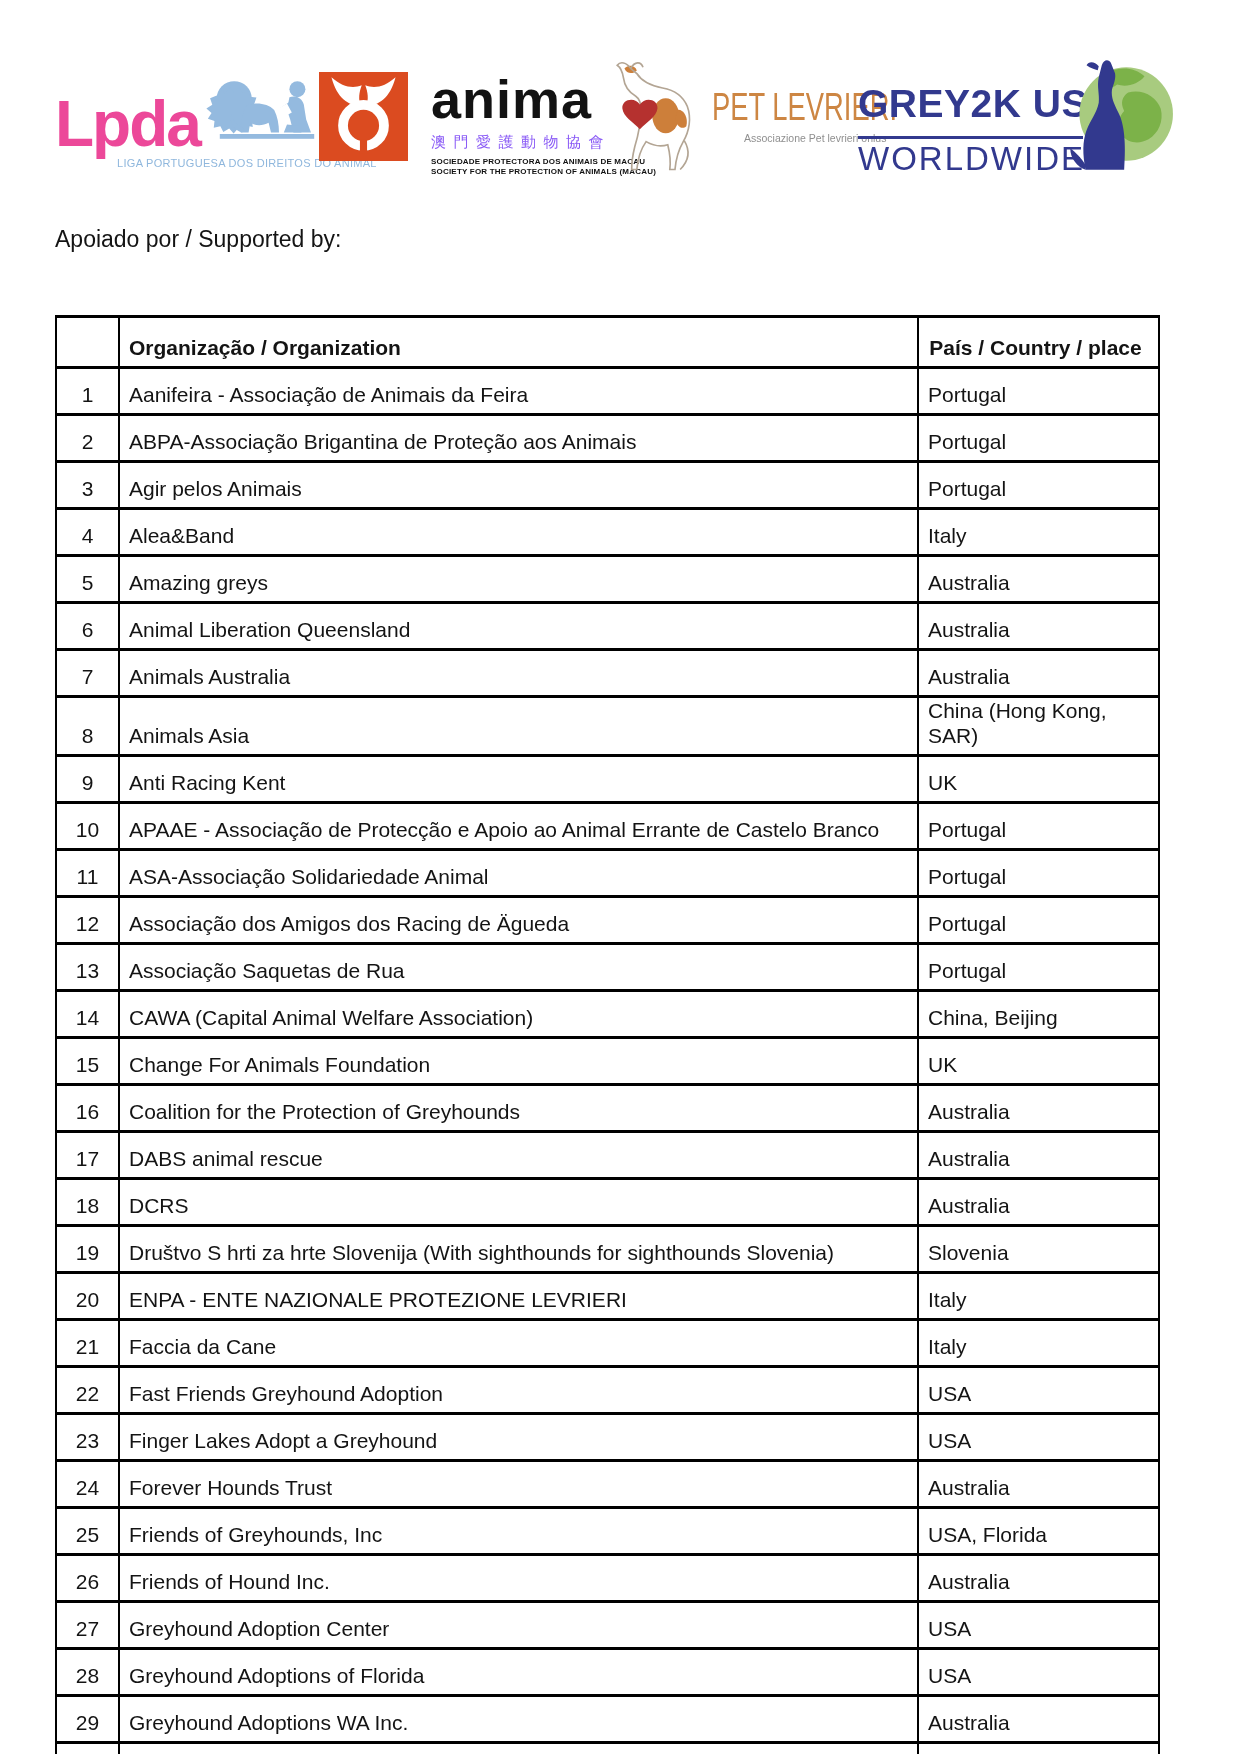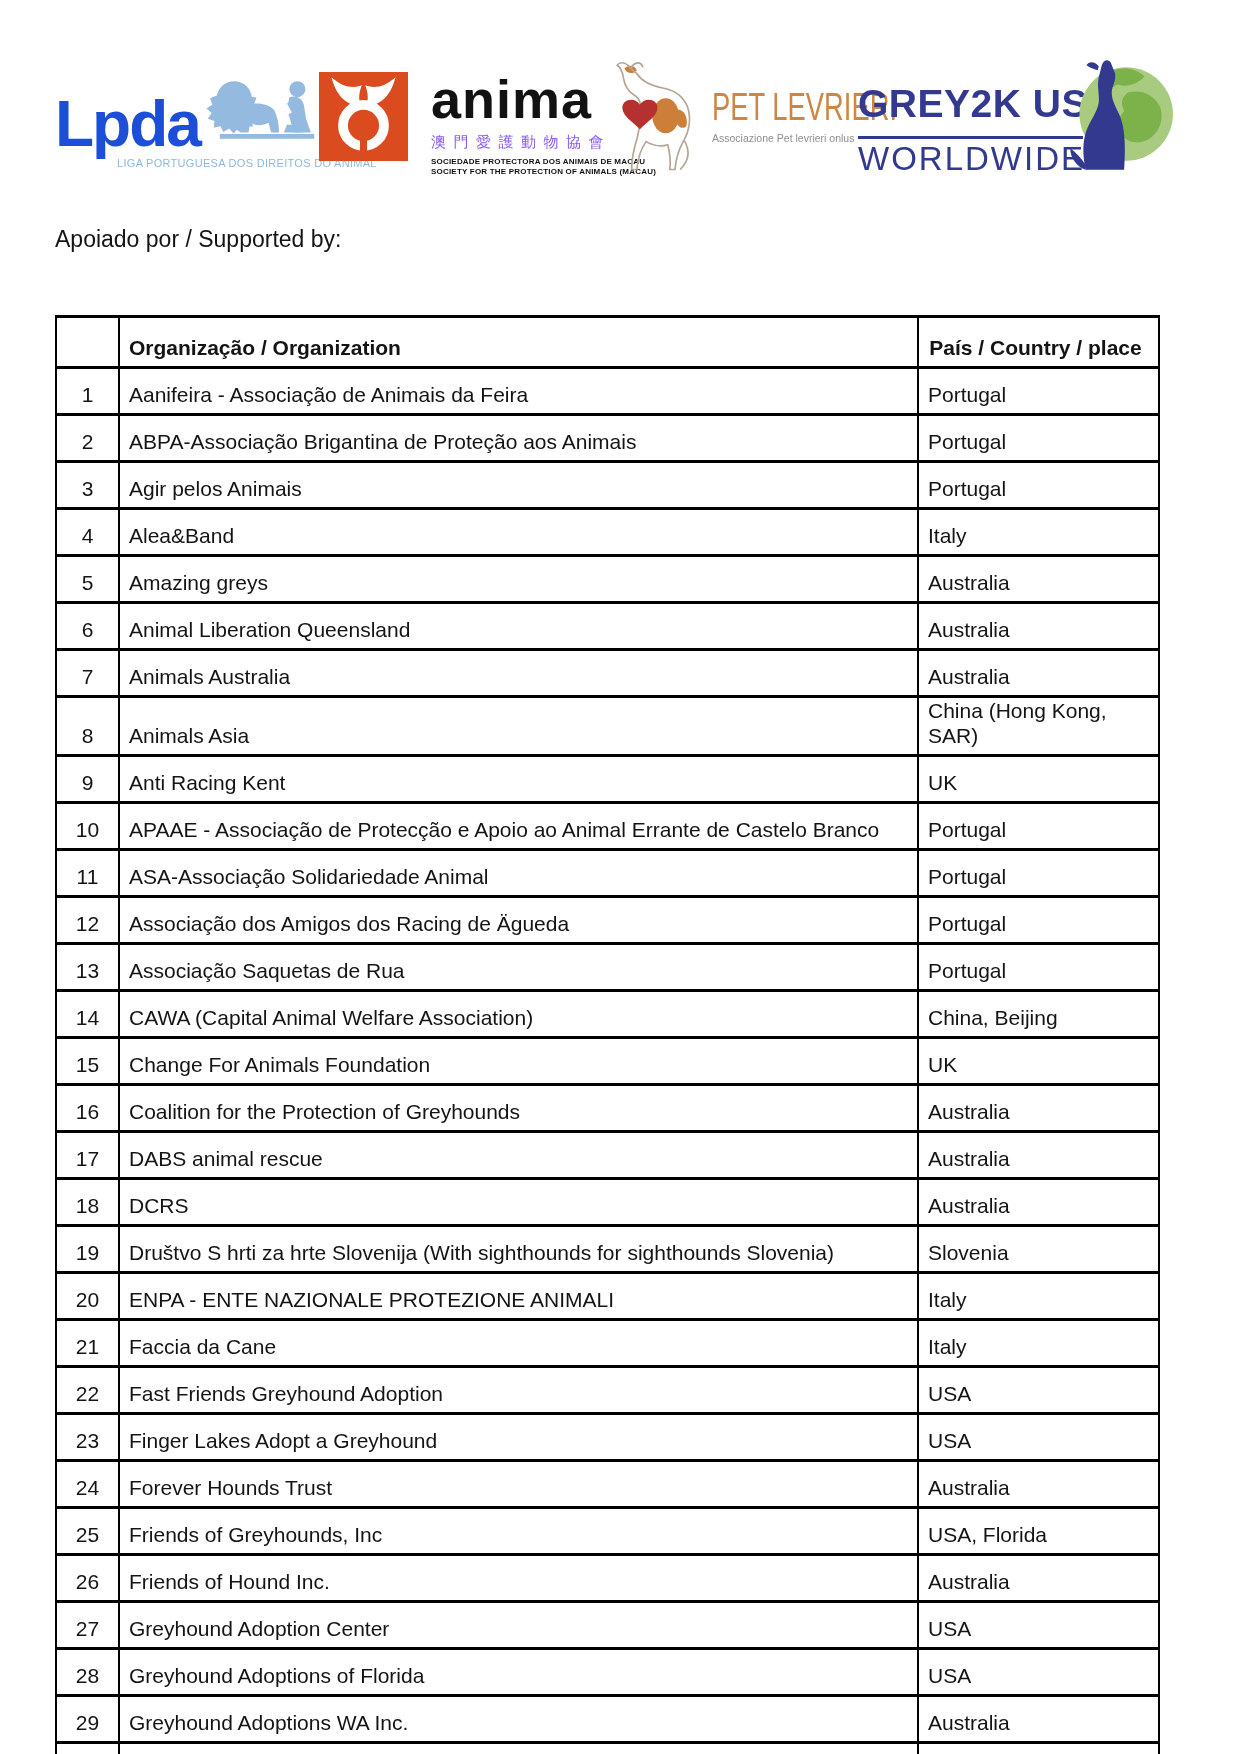--- a/index.html
+++ b/index.html
@@ -5,35 +5,35 @@
   html,body{margin:0;padding:0;background:#fff;}
   body{
     width:1239px;height:1754px;position:relative;overflow:hidden;
     font-family:"Liberation Sans","DejaVu Sans",sans-serif;color:#1a1a1a;
   }
   
   .logo-group{position:absolute;}
   
   .lpda{left:55px;top:70px;width:320px;}
   .lpda-top{display:flex;align-items:flex-end;gap:4px;}
-  .lpda-acronym{font-size:64px;font-weight:600;letter-spacing:-2px;color:#1d4ed8;line-height:.92;}
+  .lpda-acronym{font-size:64px;font-weight:600;letter-spacing:-2px;color:#ec4899;line-height:.92;}
   .lpda-figure{flex:0 0 auto;}
   .lpda-tagline{margin-top:3px;margin-left:62px;font-size:11px;letter-spacing:.3px;color:#8fb7dd;white-space:nowrap;}
   
   .anima-square{left:318px;top:72px;width:91px;height:89px;}
   .anima-square svg{display:block;width:100%;height:100%;}
   .anima-text{left:431px;top:72px;width:200px;}
   .anima-name{font-size:54px;font-weight:bold;letter-spacing:1px;line-height:1;color:#121212;}
   .anima-cn{margin-top:7px;font-size:15px;letter-spacing:7.5px;color:#8b5cf6;white-space:nowrap;}
   .anima-sub{margin-top:5px;font-size:8px;font-weight:bold;letter-spacing:.2px;line-height:1.3;color:#111;white-space:nowrap;}
   
   .pet-dog{left:610px;top:56px;width:98px;height:112px;}
   .pet-text{left:712px;top:88px;width:220px;}
   .pet-name{font-size:38px;font-weight:500;color:#cd8643;letter-spacing:0;transform:scaleX(.72);transform-origin:left center;white-space:nowrap;line-height:1;}
-  .pet-sub{margin-top:6px;font-size:10.5px;color:#8f8f8f;white-space:nowrap;}
+  .pet-sub{margin-top:6px;font-size:10.5px;color:#8f8f8f;white-space:nowrap;margin-left:32px;}
   
   .grey2k-text{left:858px;top:84px;width:225px;color:#32398e;}
   .grey2k-line1{font-size:39px;font-weight:800;letter-spacing:.5px;border-bottom:3px solid #32398e;padding-bottom:13px;white-space:nowrap;line-height:1;}
   .grey2k-line2{font-size:33px;font-weight:400;letter-spacing:2px;margin-top:3px;white-space:nowrap;line-height:1;}
   .grey2k-art{left:1053px;top:56px;width:122px;height:114px;}
   
   .supported-heading{position:absolute;left:55px;top:226px;font-size:23px;color:#141414;}
   
   table.supporters{
     position:absolute;left:55px;top:315px;width:1103px;
@@ -245,21 +245,21 @@
     <td class="c-org">DCRS</td>
     <td class="c-country">Australia</td>
   </tr>
       <tr>
     <td class="c-num">19</td>
     <td class="c-org">Društvo S hrti za hrte Slovenija  (With sighthounds for sighthounds Slovenia)</td>
     <td class="c-country">Slovenia</td>
   </tr>
       <tr>
     <td class="c-num">20</td>
-    <td class="c-org">ENPA - ENTE NAZIONALE PROTEZIONE ANIMALI</td>
+    <td class="c-org">ENPA - ENTE NAZIONALE PROTEZIONE LEVRIERI</td>
     <td class="c-country">Italy</td>
   </tr>
       <tr>
     <td class="c-num">21</td>
     <td class="c-org">Faccia da Cane</td>
     <td class="c-country">Italy</td>
   </tr>
       <tr>
     <td class="c-num">22</td>
     <td class="c-org">Fast Friends Greyhound Adoption</td>

